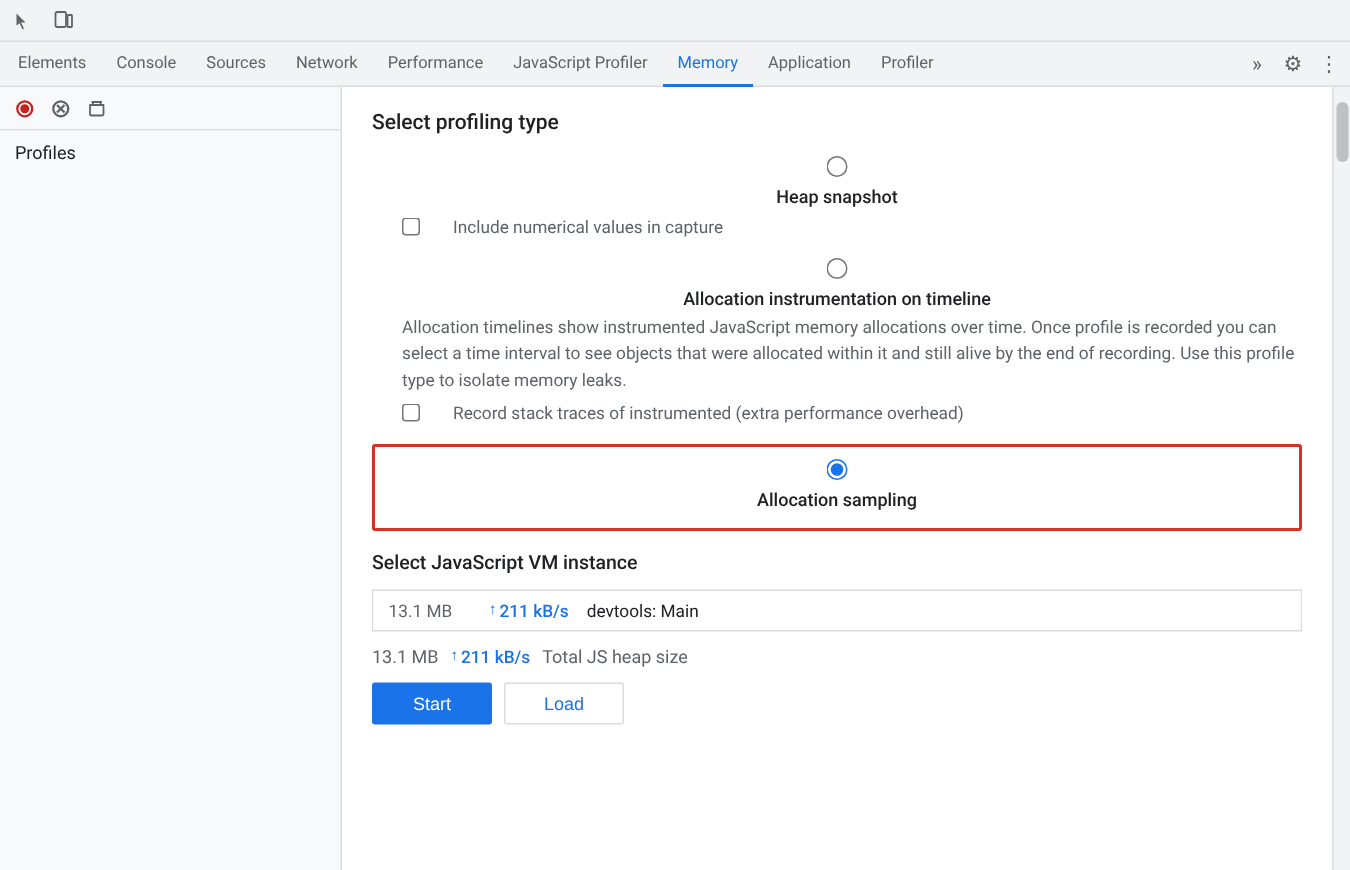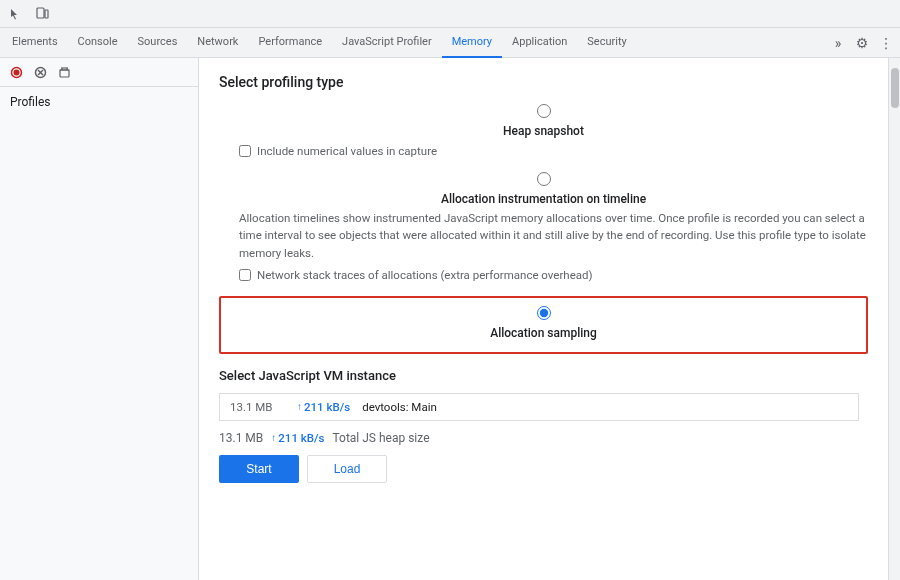--- a/index.html
+++ b/index.html
@@ -105,21 +105,21 @@
 
     
     .main-area {
       display: flex;
       flex: 1;
       overflow: hidden;
     }
 
     
     .sidebar {
-      width: 199px;
+      width: 228px;
       border-right: 1px solid #dadce0;
       background: #f8f9fa;
       flex-shrink: 0;
       display: flex;
       flex-direction: column;
     }
     .sidebar-toolbar {
       display: flex;
       align-items: center;
       padding: 4px 6px;
@@ -193,21 +193,21 @@
       font-size: 11.5px;
       color: #5f6368;
       line-height: 1.5;
       max-width: 640px;
     }
 
     
     .checkbox-row {
       display: flex;
       align-items: center;
-      gap: 6px;
+      gap: 22px;
       margin-top: 6px;
       margin-left: 20px;
     }
     .checkbox-row input[type="checkbox"] {
       width: 12px;
       height: 12px;
       accent-color: #1a73e8;
     }
     .checkbox-label {
       font-size: 11.5px;
@@ -349,21 +349,21 @@
 
 <div class="devtools-tabs">
   <div class="tab-item">Elements</div>
   <div class="tab-item">Console</div>
   <div class="tab-item">Sources</div>
   <div class="tab-item">Network</div>
   <div class="tab-item">Performance</div>
   <div class="tab-item">JavaScript Profiler</div>
   <div class="tab-item active">Memory</div>
   <div class="tab-item">Application</div>
-  <div class="tab-item">Security</div>
+  <div class="tab-item">Profiler</div>
   <div class="tab-more">»</div>
   <div class="tab-settings">⚙</div>
   <div class="tab-kebab">⋮</div>
 </div>
 
 <div class="main-area">
 
   <div class="sidebar">
     <div class="sidebar-toolbar">
       <button class="sidebar-icon-btn" title="Start">
@@ -408,21 +408,21 @@
     </div>
 
     <div class="radio-option">
       <label class="radio-label">
         <input type="radio" name="profiling-type" style="">
         <span class="radio-title">Allocation instrumentation on timeline</span>
       </label>
       <div class="radio-desc">Allocation timelines show instrumented JavaScript memory allocations over time. Once profile is recorded you can select a time interval to see objects that were allocated within it and still alive by the end of recording. Use this profile type to isolate memory leaks.</div>
       <div class="checkbox-row">
         <input type="checkbox" style="">
-        <span class="checkbox-label">Network stack traces of allocations (extra performance overhead)</span>
+        <span class="checkbox-label">Record stack traces of instrumented (extra performance overhead)</span>
       </div>
     </div>
 
     <div class="selected-option-box">
       <div class="radio-option" style="margin-bottom:0;">
         <label class="radio-label">
           <input type="radio" name="profiling-type" checked="" style="">
           <span class="radio-title">Allocation sampling</span>
         </label>
       </div>

